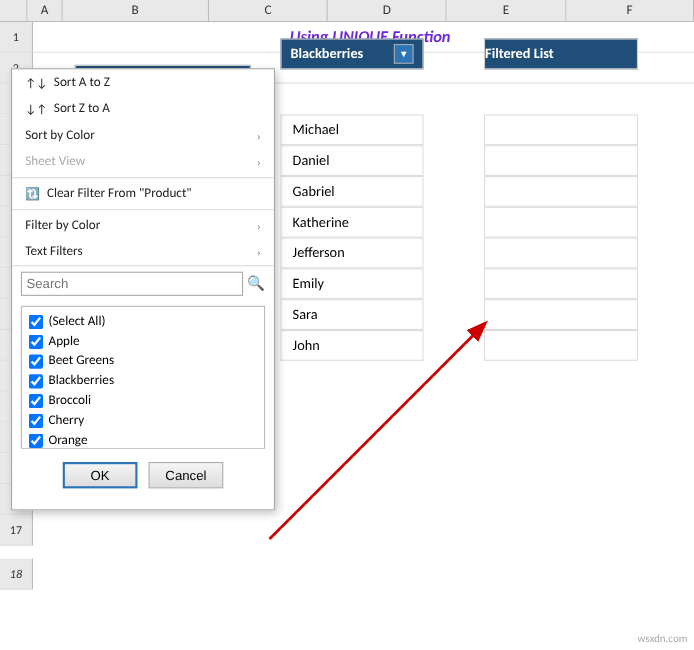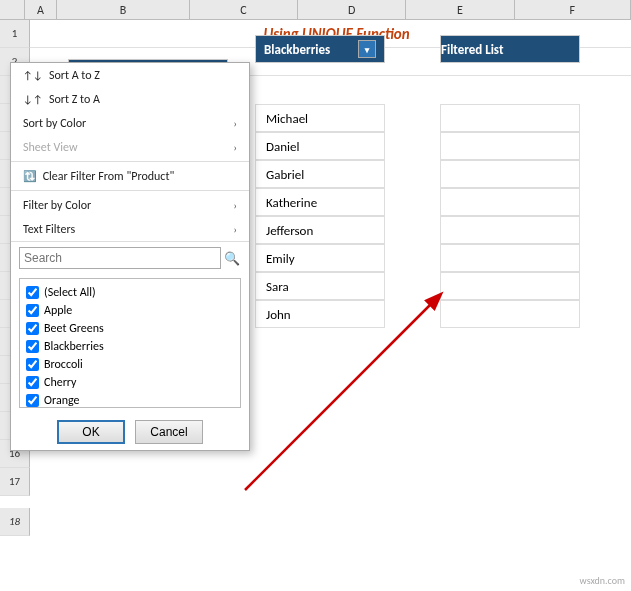--- a/index.html
+++ b/index.html
@@ -218,21 +218,21 @@
       padding: 2px 2px;
       font-size: 12px;
       cursor: pointer;
     }
 
     
     .btn-row {
       display: flex;
       justify-content: center;
       gap: 10px;
-      padding: 8px 0 6px;
+      padding: 8px 0 19px;
     }
     .btn {
       width: 68px;
       height: 24px;
       font-size: 12px;
       border: 1px solid #aaa;
       background: linear-gradient(to bottom, #f5f5f5, #ddd);
       cursor: pointer;
       display: flex;
       align-items: center;
@@ -297,21 +297,21 @@
   <div class="row-number" style="top:300px;height:28px;">11</div>
   <div class="row-number" style="top:328px;height:28px;">12</div>
   <div class="row-number" style="top:356px;height:28px;">13</div>
   <div class="row-number" style="top:384px;height:28px;">14</div>
   <div class="row-number" style="top:412px;height:28px;">15</div>
   <div class="row-number" style="top:440px;height:28px;">16</div>
   <div class="row-number" style="top:468px;height:28px;">17</div>
   <div class="row-number" style="top:508px;height:28px;font-style:italic;">18</div>
 
   <div style="position:absolute;top:20px;left:30px;right:0;height:28px;display:flex;align-items:center;justify-content:center;border-bottom:1px solid #e0e0e0;">
-    <span style="font-size:15px;font-weight:bold;font-style:italic;color:#c2410c;margin-left:12px;">Using UNIQUE Function</span>
+    <span style="font-size:15px;font-weight:bold;font-style:italic;color:#6d28d9;margin-left:12px;">Using UNIQUE Function</span>
   </div>
 
   <div style="position:absolute;top:48px;left:30px;right:0;height:28px;border-bottom:1px solid #e0e0e0;"></div>
 
   <div class="product-header">
     <span>Product</span>
     <div class="dropdown-arrow">▾</div>
   </div>
 
   <div class="salesperson-header">

